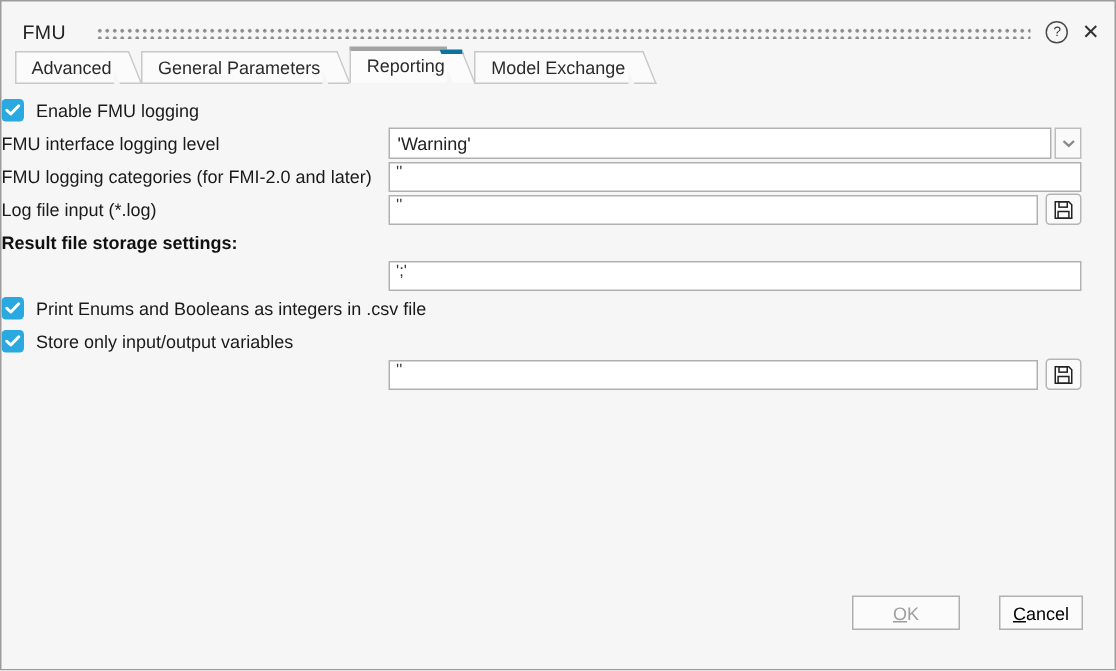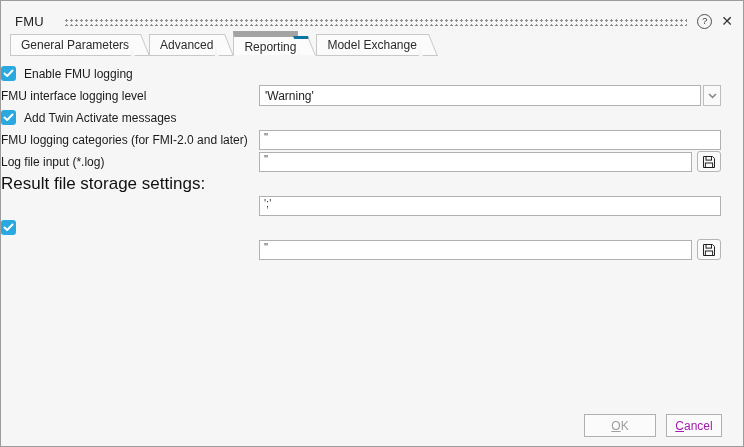--- a/index.html
+++ b/index.html
@@ -32,28 +32,28 @@
     background: #fbfbfb; border: 1px solid #c8c8c8; border-right: none;
     padding: 0 2px 0 10px; margin-right: 18px; font-size: 12px; color: #2b2b2b;
     cursor: default; white-space: nowrap;
   }
   .tab::after {
     content: ""; position: absolute; top: -1px; bottom: -1px; right: -10px; width: 14px;
     background: #fbfbfb; border: 1px solid #c8c8c8; border-left: none;
     transform: skewX(22deg); transform-origin: top left;
   }
   .tab .tab-label { position: relative; z-index: 2; }
-  .tab.active { height: 25px; line-height: 21px; border-top: 6px solid #a3a3a3; border-bottom: 1px solid #f6f6f6; background: #fcfcfc; }
+  .tab.active { height: 25px; line-height: 21px; border-top: 3px solid #a3a3a3; border-bottom: 1px solid #f6f6f6; background: #fcfcfc; }
   .tab.active::after { border-top: 3px solid #0a73a4; border-bottom: 1px solid #f6f6f6; background: #fcfcfc; }
 
   
   .form { position: absolute; top: 62px; left: 0; right: 22px; }
   .row { position: relative; height: 21px; margin-bottom: 1px; display: flex; align-items: center; }
   .row-label { font-size: 12px; color: #1a1a1a; }
-  .section-heading { font-size: 17px; font-weight: normal; color: #111; }
+  .section-heading { font-size: 12px; font-weight: bold; color: #111; }
 
   .checkbox {
     width: 15px; height: 15px; border-radius: 3px; background: #29a9e0;
     display: flex; align-items: center; justify-content: center; margin-right: 8px;
     flex: none; cursor: default;
   }
 
   .field { position: absolute; left: 258px; right: 0; top: 0; height: 21px; display: flex; align-items: center; }
   .txt {
     width: 100%; height: 20px; border: 1px solid #b1b1b1; background: #fff;
@@ -72,53 +72,53 @@
     background: #fafafa; display: flex; align-items: center; justify-content: center; cursor: default;
   }
 
   .save-btn {
     position: absolute; right: 0; top: 0; width: 24px; height: 21px;
     border: 1px solid #b5b5b5; border-radius: 3px; background: #fafafa;
     display: flex; align-items: center; justify-content: center; cursor: default;
   }
 
   
-  .footer { position: absolute; right: 21px; bottom: 9px; display: flex; gap: 10px; }
+  .footer { position: absolute; right: 21px; bottom: 26px; display: flex; gap: 26px; }
   .btn {
     height: 23px; border: 1px solid #b0b0b0; background: #fbfbfb;
     display: flex; align-items: center; justify-content: center;
     font-size: 12px; cursor: default;
   }
   .btn .btn-label { display: block; }
   .btn .btn-label::first-letter { text-decoration: underline; }
   .btn.ok { width: 72px; color: #9e9e9e; }
-  .btn.cancel { width: 56px; color: #a21caf; }
+  .btn.cancel { width: 56px; color: #000000; }
 </style>
 </head>
 <body>
 
 <div class="dialog">
 
   <div class="titlebar">
     <span class="window-title">FMU</span>
     <div class="dots"></div>
     <div class="help-icon">
       <span>?</span>
     </div>
     <div class="close-icon">
       <span>✕</span>
     </div>
   </div>
 
   <div class="tabbar">
     <div class="tab">
+      <span class="tab-label">Advanced</span>
+    </div>
+    <div class="tab">
       <span class="tab-label">General Parameters</span>
-    </div>
-    <div class="tab">
-      <span class="tab-label">Advanced</span>
     </div>
     <div class="tab active">
       <span class="tab-label">Reporting</span>
     </div>
     <div class="tab">
       <span class="tab-label">Model Exchange</span>
     </div>
   </div>
 
   <div class="form">
@@ -137,28 +137,20 @@
       <div class="field">
         <div class="combo-field">'Warning'</div>
         <div class="combo-btn">
           <svg width="9" height="6" viewBox="0 0 9 6">
               <polyline points="1,1 4.5,4.3 8,1" stroke="#8a8a8a" stroke-width="1.6" fill="none"></polyline>
             </svg>
         </div>
       </div>
     </div>
 
-    <div class="row">
-      <div class="checkbox">
-        <svg width="11" height="9" viewBox="0 0 11 9">
-            <polyline points="1.5,4.5 4.2,7 9.5,1.5" stroke="#fff" stroke-width="2" fill="none" stroke-linecap="round" stroke-linejoin="round"></polyline>
-          </svg>
-      </div>
-      <span class="row-label">Add Twin Activate messages</span>
-    </div>
 
     <div class="row">
       <span class="row-label">FMU logging categories (for FMI-2.0 and later)</span>
       <div class="field">
         <input class="txt" value="''" style="">
       </div>
     </div>
 
     <div class="row">
       <span class="row-label">Log file input (*.log)</span>
@@ -177,27 +169,36 @@
     <div class="row">
       <span class="section-heading">Result file storage settings:</span>
     </div>
 
     <div class="row">
       <div class="field">
         <input class="txt" value="';'" style="">
       </div>
     </div>
 
-
     <div class="row">
       <div class="checkbox">
         <svg width="11" height="9" viewBox="0 0 11 9">
             <polyline points="1.5,4.5 4.2,7 9.5,1.5" stroke="#fff" stroke-width="2" fill="none" stroke-linecap="round" stroke-linejoin="round"></polyline>
           </svg>
       </div>
+      <span class="row-label">Print Enums and Booleans as integers in .csv file</span>
+    </div>
+
+    <div class="row">
+      <div class="checkbox">
+        <svg width="11" height="9" viewBox="0 0 11 9">
+            <polyline points="1.5,4.5 4.2,7 9.5,1.5" stroke="#fff" stroke-width="2" fill="none" stroke-linecap="round" stroke-linejoin="round"></polyline>
+          </svg>
+      </div>
+      <span class="row-label">Store only input/output variables</span>
     </div>
 
     <div class="row">
       <div class="field">
         <input class="txt short" value="''" style="">
         <div class="save-btn">
           <svg width="14" height="14" viewBox="0 0 14 14" fill="none" stroke="#222" stroke-width="1">
             <path d="M1.5 1.5 H10.5 L12.5 3.5 V12.5 H1.5 Z"></path>
             <rect x="4" y="1.5" width="5.5" height="3.6"></rect>
             <rect x="3.4" y="8" width="7.2" height="4.5"></rect>

